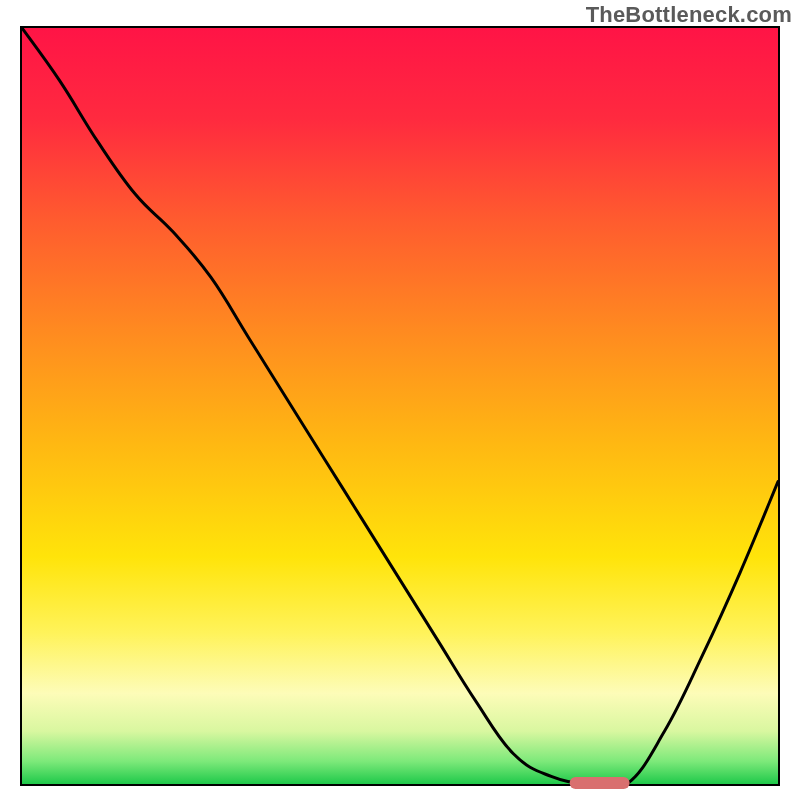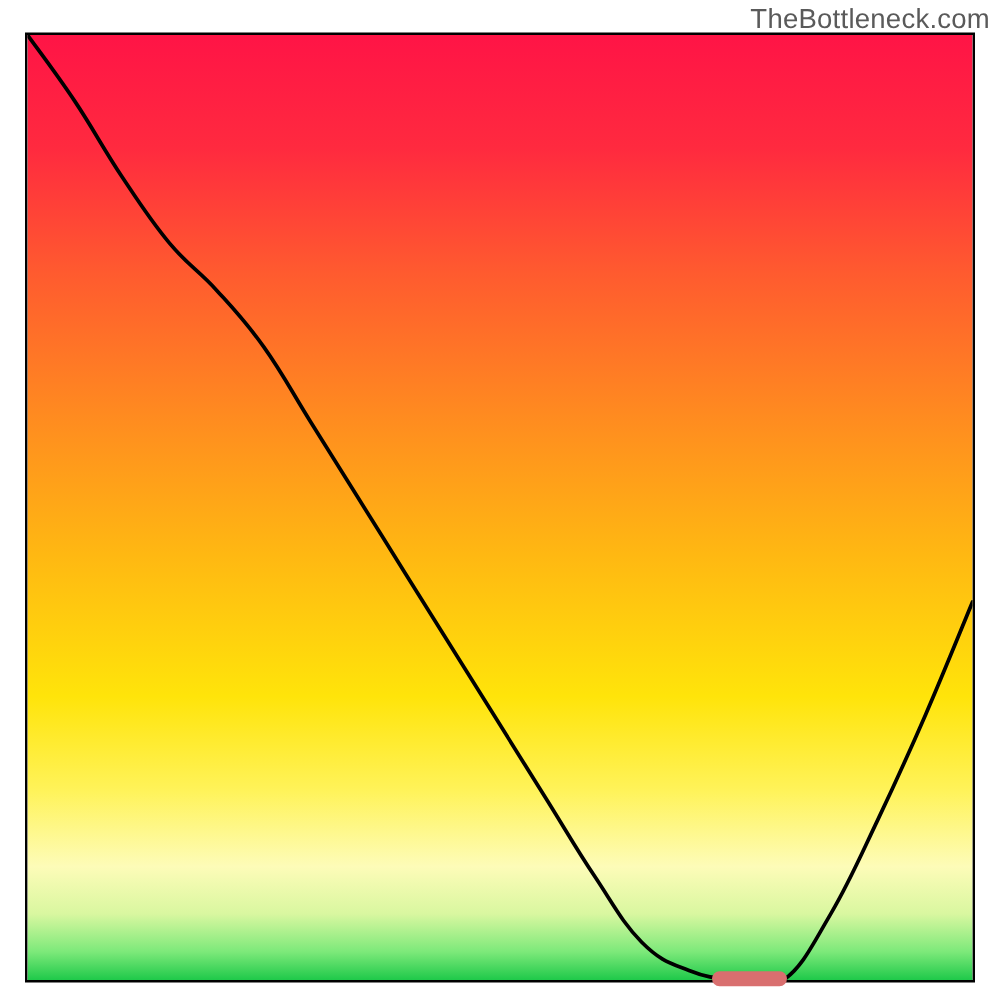--- a/index.html
+++ b/index.html
@@ -14,21 +14,21 @@
   .chart-container {
     position: relative;
     width: 800px;
     height: 800px;
   }
   .watermark {
     position: absolute;
     top: 2px;
     right: 8px;
     font-size: 22px;
-    font-weight: 400;
+    font-weight: 700;
     color: #5a5a5a;
     z-index: 10;
     letter-spacing: 0.2px;
   }
   .plot-area {
     position: absolute;
     left: 20px;
     top: 26px;
     width: 760px;
     height: 760px;

